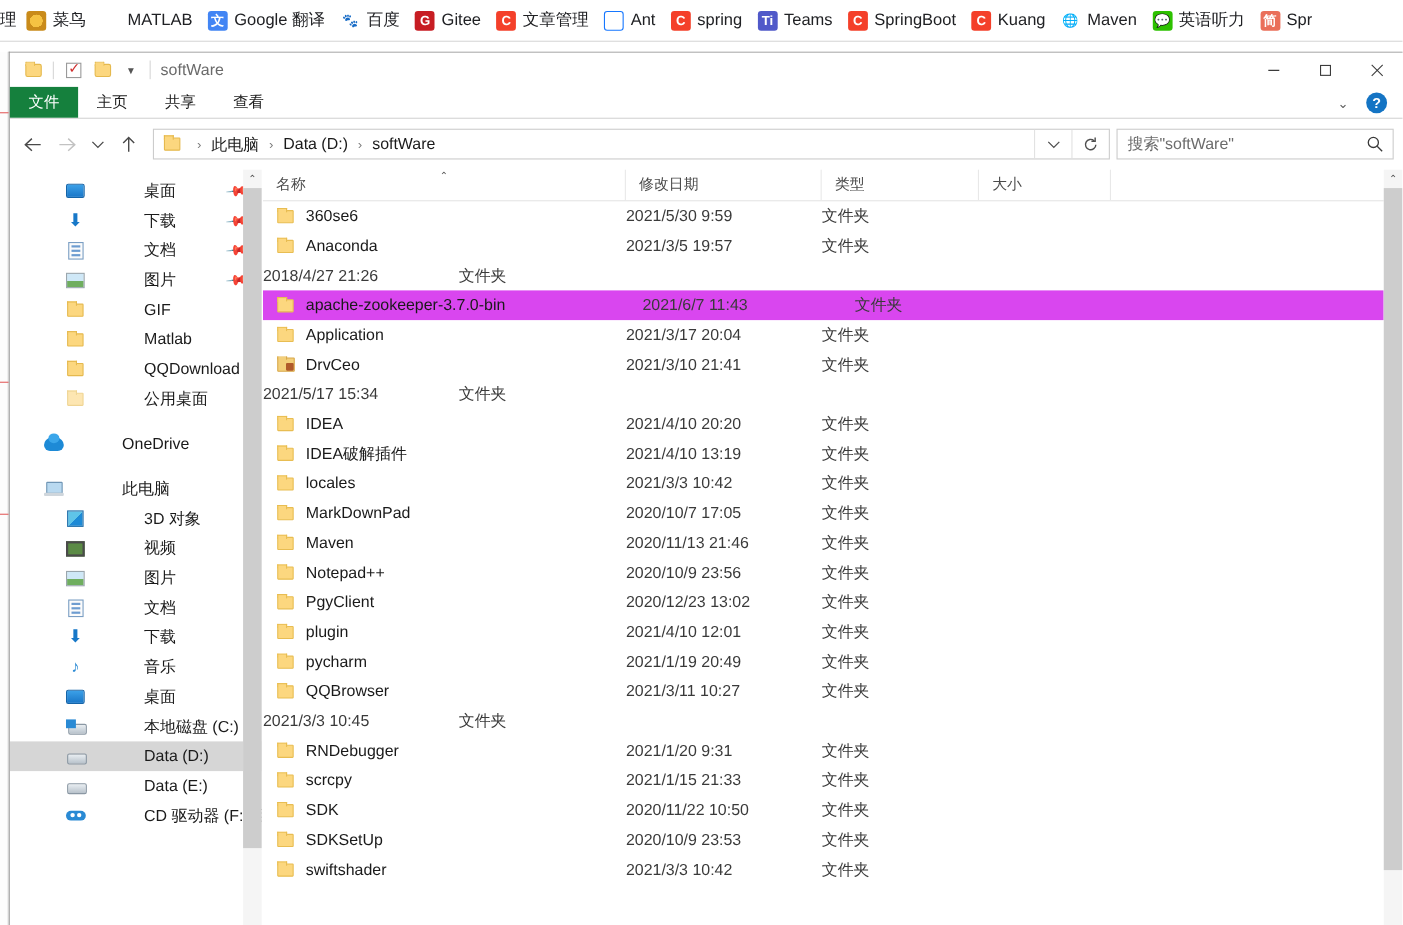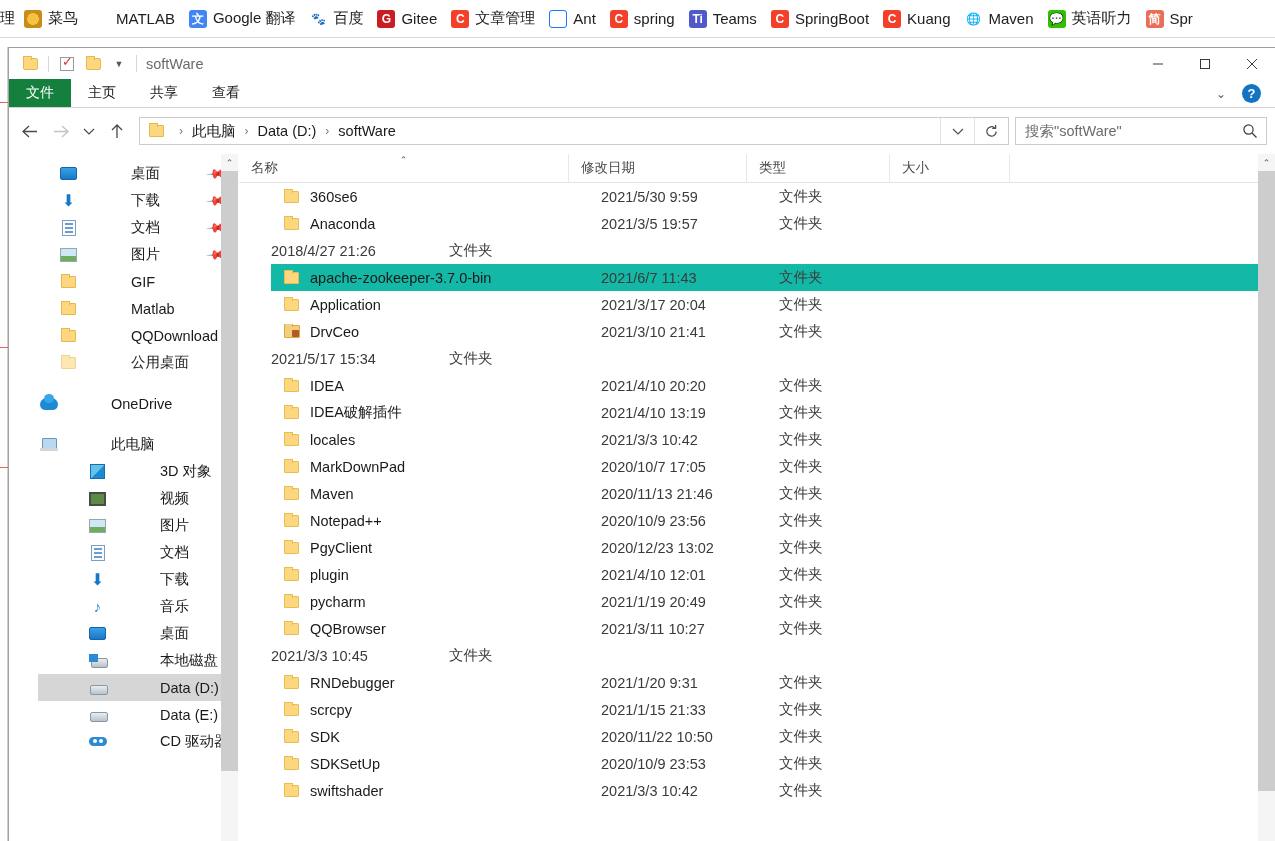--- a/index.html
+++ b/index.html
@@ -219,21 +219,21 @@
   .np-item {
     height: 27px;
     display: flex; align-items: center;
     padding-left: 30px;
     font-size: 14.5px; color: #1a1a1a;
     position: relative;
     white-space: nowrap;
     gap: 45px;
   }
   .np-item.indent2 { padding-left: 50px; }
-  .np-item.indent3 { padding-left: 50px; margin-left: 29px; }
+  .np-item.indent3 { padding-left: 50px; }
   .np-item.sel-grey { background: #d6d6d6; }
   .np-ico {
     width: 19px; height: 17px; margin-right: 8px;
     flex: 0 0 auto;
     display: flex; align-items: center; justify-content: center;
     font-size: 13px; line-height: 1;
   }
   .np-pin {
     position: absolute; right: 14px; top: 50%;
     transform: translateY(-50%) rotate(40deg);
@@ -305,27 +305,27 @@
   }
   .col-h.c-name { width: 330px; }
   .col-h.c-date { width: 178px; }
   .col-h.c-type { width: 143px; }
   .col-h.c-size { width: 120px; }
   .sort-caret {
     position: absolute; left: 50%; top: 1px; transform: translateX(-50%);
     font-size: 9px; color: #5a5a5a;
   }
 
-  #file-list { position: absolute; left: 0; right: 17px; top: 29px; bottom: 0; overflow: hidden; padding-left: 32px; }
+  #file-list { position: absolute; left: 0; right: 17px; top: 29px; bottom: 0; overflow: hidden; }
   .frow {
     height: 27px;
     display: flex; align-items: center;
     font-size: 14.5px; color: #1a1a1a;
   }
-  .frow.selected { background: #14b8a6; }
+  .frow.selected { background: #d946ef; gap: 15px; }
   .f-name { width: 330px; display: flex; align-items: center; padding-left: 12px; flex: 0 0 auto; white-space: nowrap; overflow: hidden; }
   .f-ico { width: 17px; margin-right: 10px; display: flex; align-items: center; justify-content: center; flex: 0 0 auto; }
   .f-date { width: 178px; color: #3a3a3a; flex: 0 0 auto; white-space: nowrap; }
   .f-type { width: 143px; color: #3a3a3a; flex: 0 0 auto; white-space: nowrap; }
   .f-size { width: 120px; flex: 0 0 auto; }
 
   .fi-folder { width: 15px; height: 12px; background: #fcd77f; border: 1px solid #e8bd52; border-radius: 1px; position: relative; }
   .fi-folder::before { content:""; position:absolute; left:-1px; top:-3px; width:7px; height:3px; background:#fcd77f; border:1px solid #e8bd52; border-bottom:none; }
   .fi-special { width: 16px; height: 13px; background: #f3cf7a; border: 1px solid #d8a84a; border-radius: 1px; position: relative; }
   .fi-special::before { content:""; position:absolute; left:-1px; top:-3px; width:7px; height:3px; background:#f3cf7a; border:1px solid #d8a84a; border-bottom:none; }

